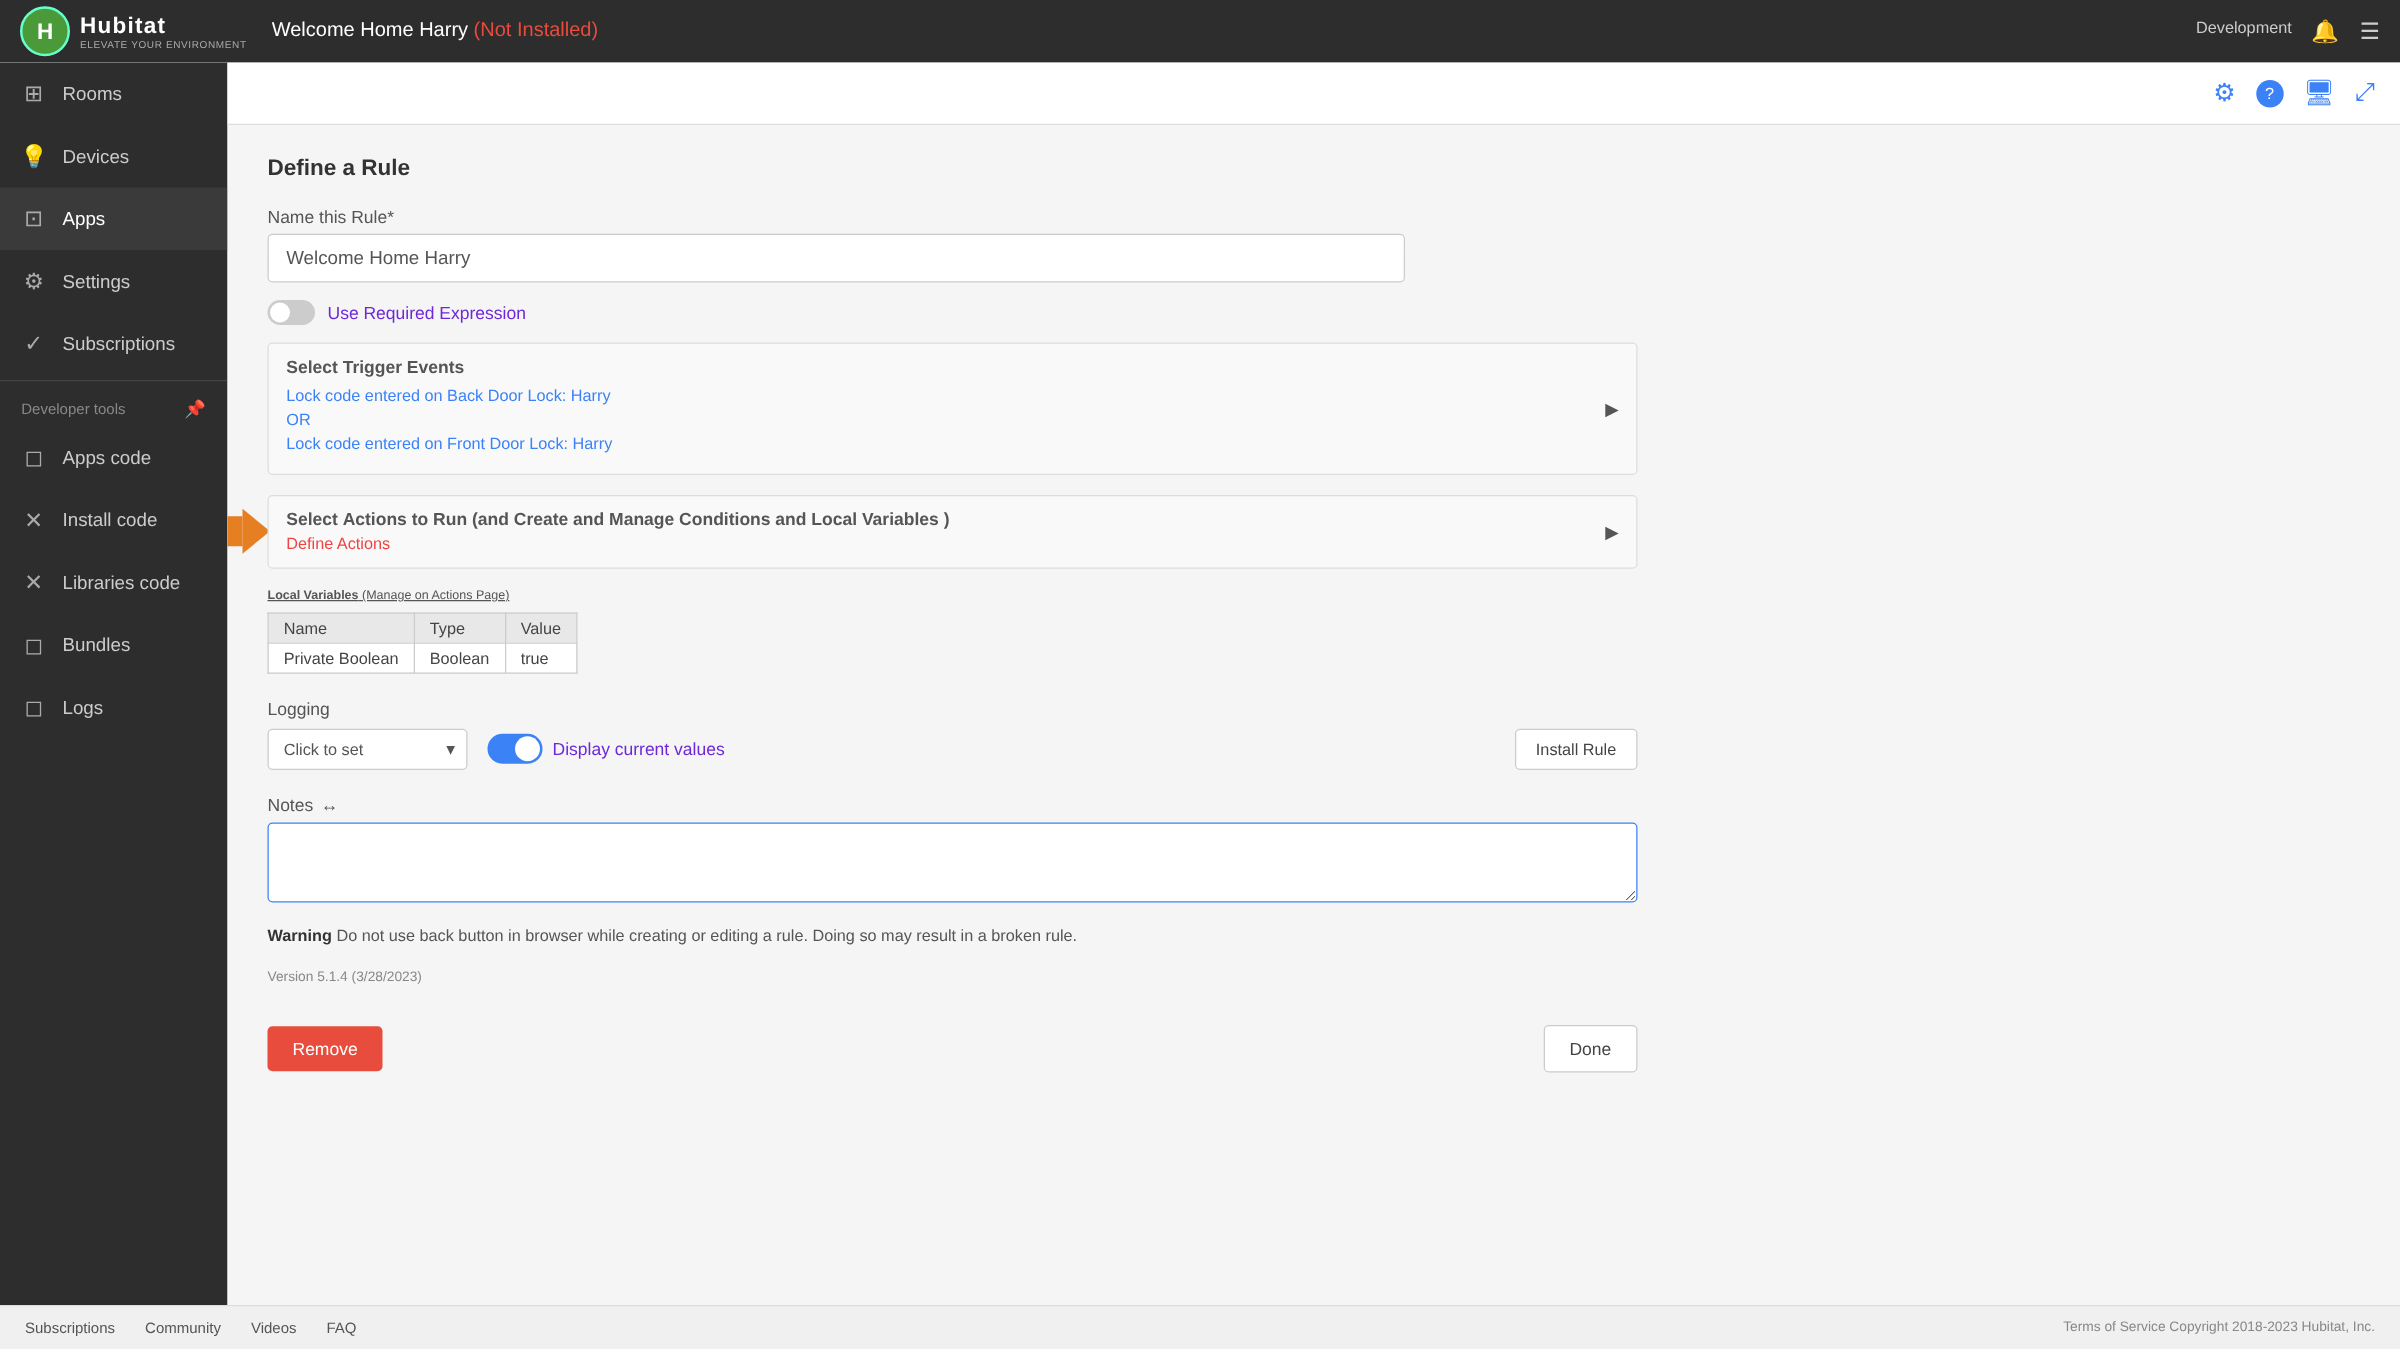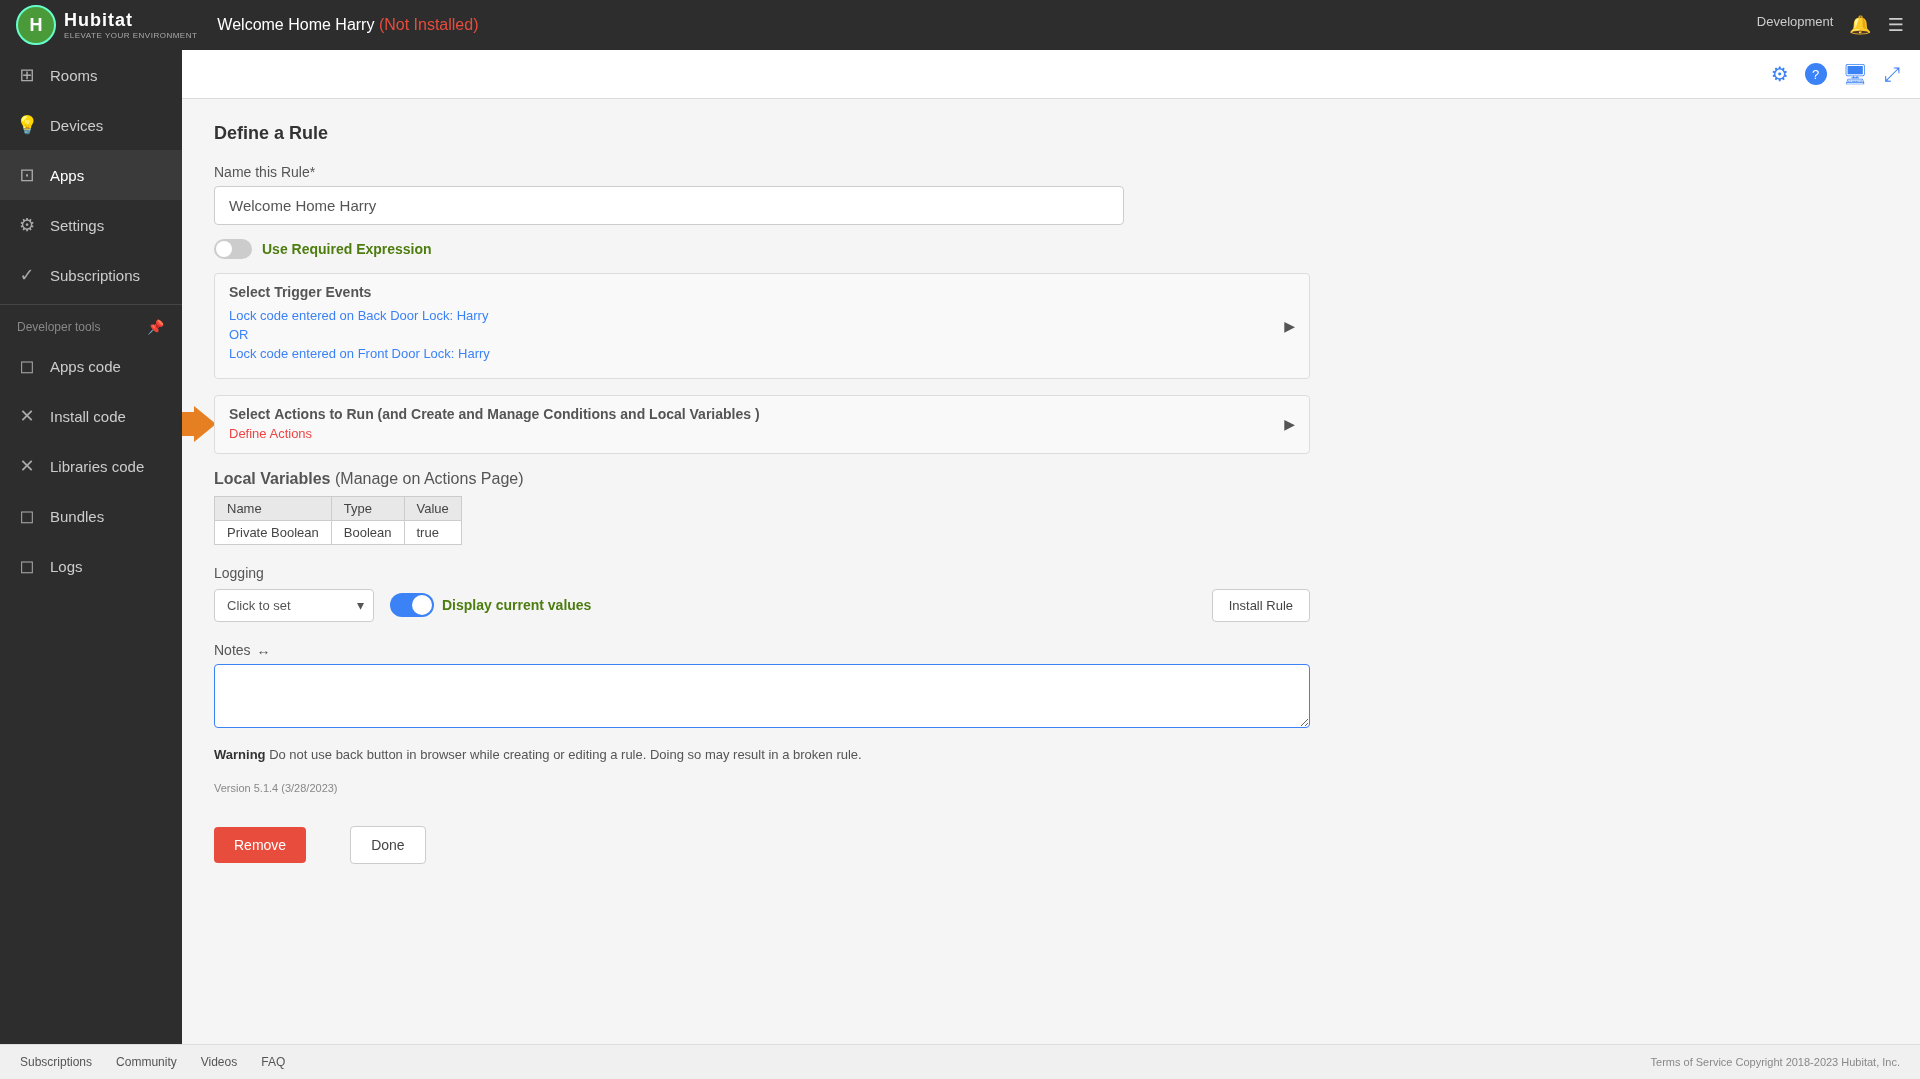--- a/index.html
+++ b/index.html
@@ -199,22 +199,21 @@
       width: 16px;
       height: 16px;
       background: white;
       border-radius: 50%;
       top: 2px;
       left: 2px;
       transition: left 0.2s;
     }
     .toggle-label {
       font-size: 14px;
-      color: #4d7c0f;
-      font-weight: bold;
+      color: #6d28d9;
     }
 
     
     .trigger-box {
       border: 1px solid #ddd;
       border-radius: 4px;
       background: #f9f9f9;
       margin-bottom: 16px;
       position: relative;
     }
@@ -244,23 +243,24 @@
       transform: translateY(-50%);
       color: #555;
       font-size: 14px;
     }
 
     
     .local-vars-section {
       margin-bottom: 20px;
     }
     .local-vars-title {
-      font-size: 16px;
+      font-size: 10px;
       color: #555;
       margin-bottom: 8px;
+      text-decoration: underline;
     }
     .local-vars-title span {
       font-weight: normal;
       color: #555;
     }
     .vars-table {
       border-collapse: collapse;
       font-size: 13px;
     }
     .vars-table th {
@@ -387,25 +387,24 @@
     
     .version-text {
       font-size: 11px;
       color: #888;
       margin-bottom: 24px;
     }
 
     
     .bottom-buttons {
       display: flex;
-      justify-content: flex-start;
+      justify-content: space-between;
       align-items: center;
       max-width: 1100px;
       padding-top: 8px;
-      gap: 44px;
     }
     .remove-btn {
       background: #e74c3c;
       color: white;
       border: none;
       border-radius: 4px;
       padding: 10px 20px;
       font-size: 14px;
       cursor: pointer;
     }

